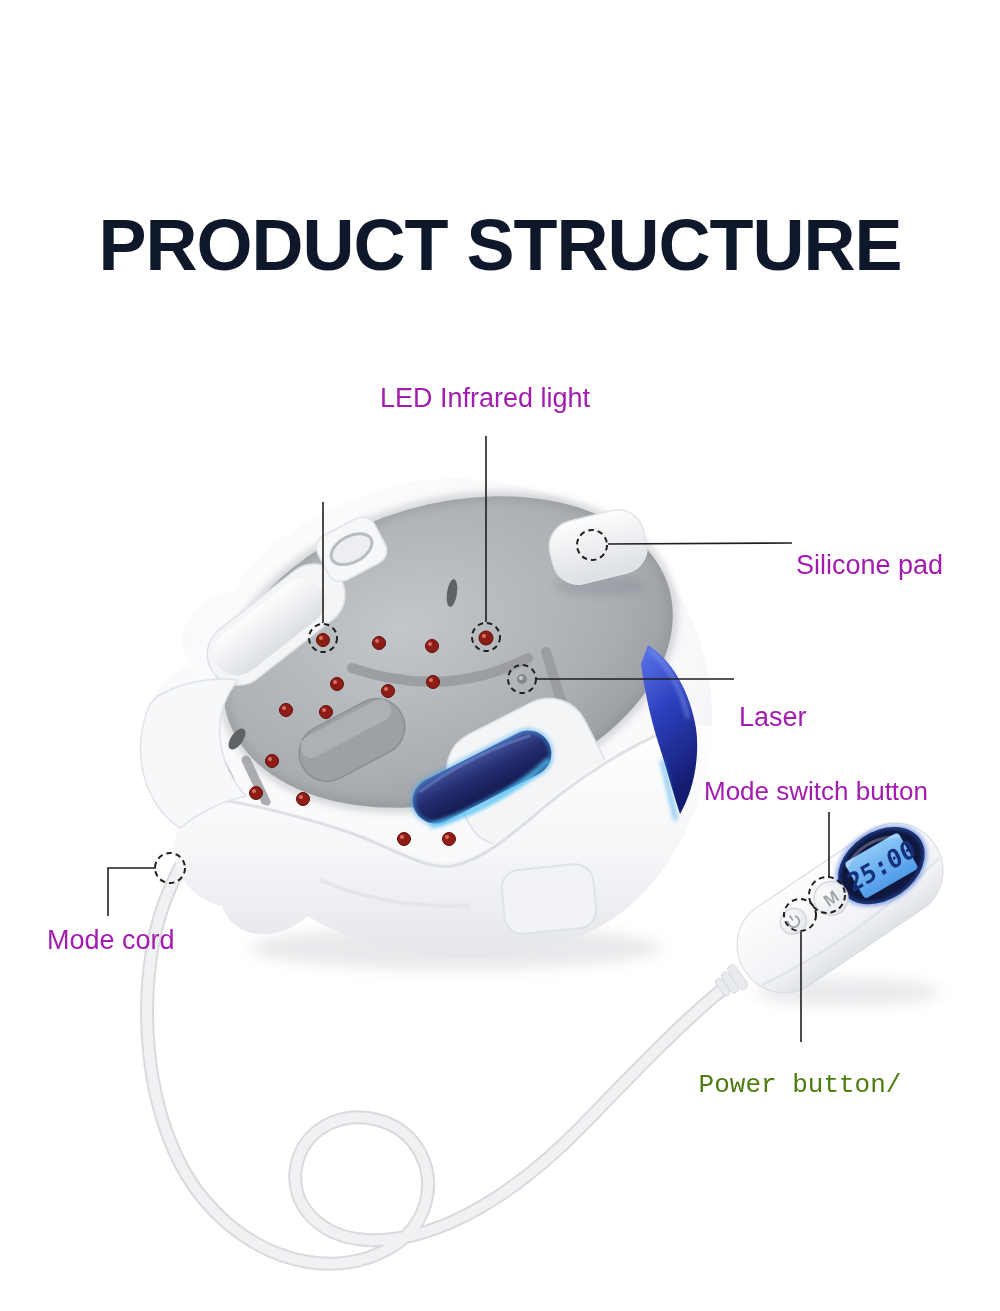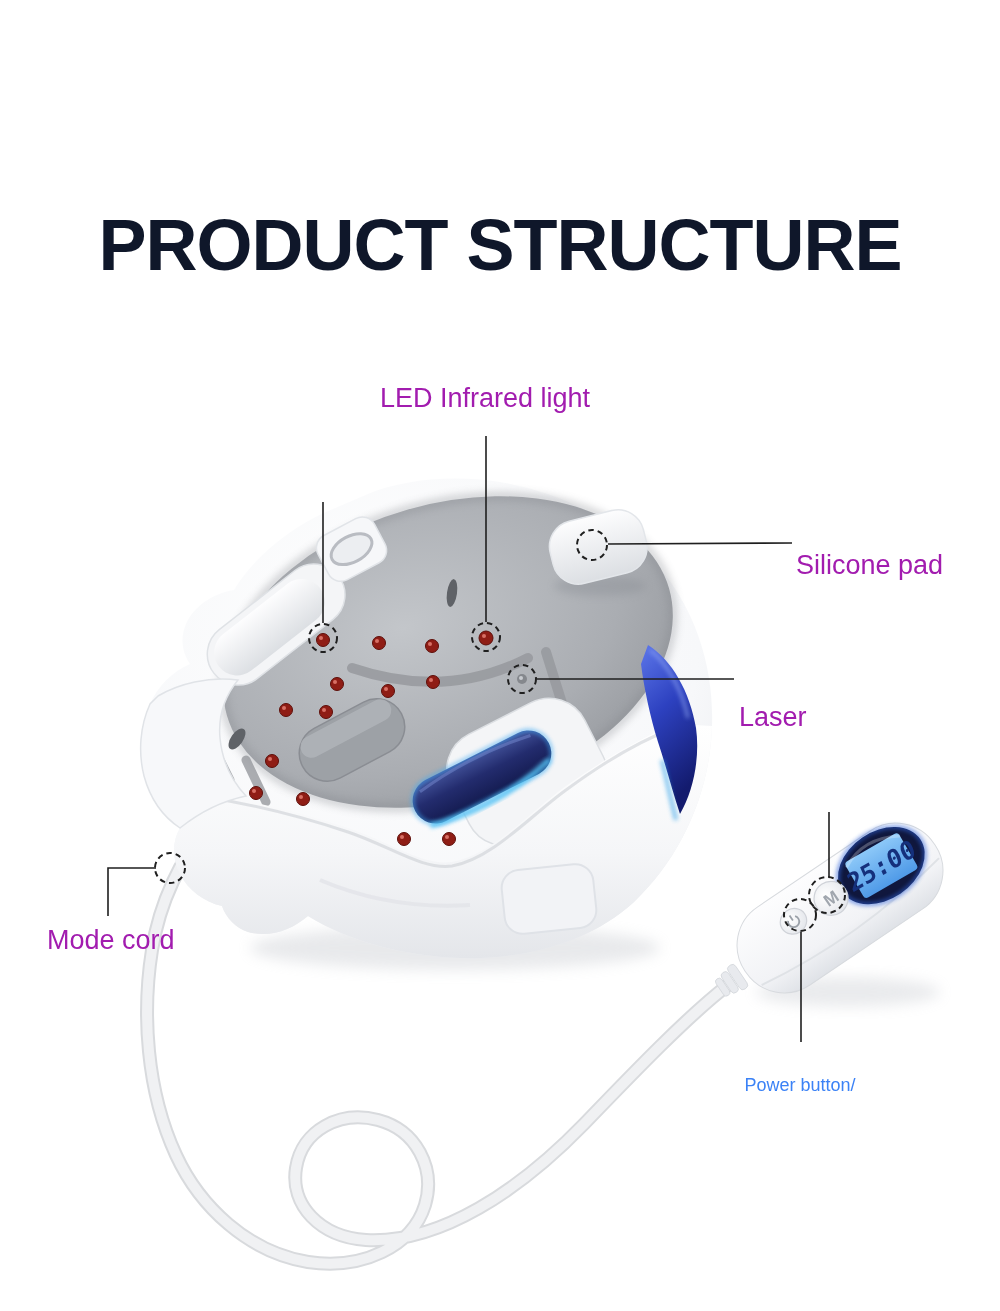--- a/index.html
+++ b/index.html
@@ -15,21 +15,21 @@
     position:absolute;color:#a21caf;font-size:27px;white-space:nowrap;line-height:1.1;
   }
   .label-led{left:380px;top:384px;}
   .label-sensor{left:55px;top:453px;}
   .label-silicone{left:796px;top:551px;}
   .label-laser{left:739px;top:663px;margin-top:40px;}
   .label-mode{left:704px;top:777px;font-size:26px;}
   .label-powercord{left:47px;top:926px;}
   .label-powerbtn{
     position:absolute;left:640px;top:1070px;width:320px;text-align:center;
-    color:#3b82f6;font-size:18px;line-height:31px;
+    color:#4d7c0f;font-size:26px;line-height:31px;font-family:Liberation Mono, monospace;
   }
   svg{position:absolute;left:0;top:0;}
   .annot-line{stroke:#1f1f1f;stroke-width:1.6;fill:none;}
   .annot-circle{stroke:#1f1f1f;stroke-width:2;fill:none;stroke-dasharray:5.5 4;}
 </style>
 </head>
 <body>
 
 <div class="stage">
 
@@ -320,17 +320,18 @@
       <circle class="annot-circle" cx="827" cy="895" r="18"></circle>
       <circle class="annot-circle" cx="800" cy="915" r="16"></circle>
       <circle class="annot-circle" cx="170" cy="868" r="15"></circle>
     </g>
   </svg>
 
   <div class="page-title" style="color: #0f172a;">PRODUCT STRUCTURE</div>
   <div class="callout-label label-led">LED Infrared light</div>
   <div class="callout-label label-silicone">Silicone pad</div>
   <div class="callout-label label-laser">Laser</div>
+  <div class="callout-label label-mode">Mode switch button</div>
   <div class="callout-label label-powercord">Mode cord</div>
   <div class="label-powerbtn">
     <div>Power button/</div>
   </div>
 </div>
 
 </body></html>

